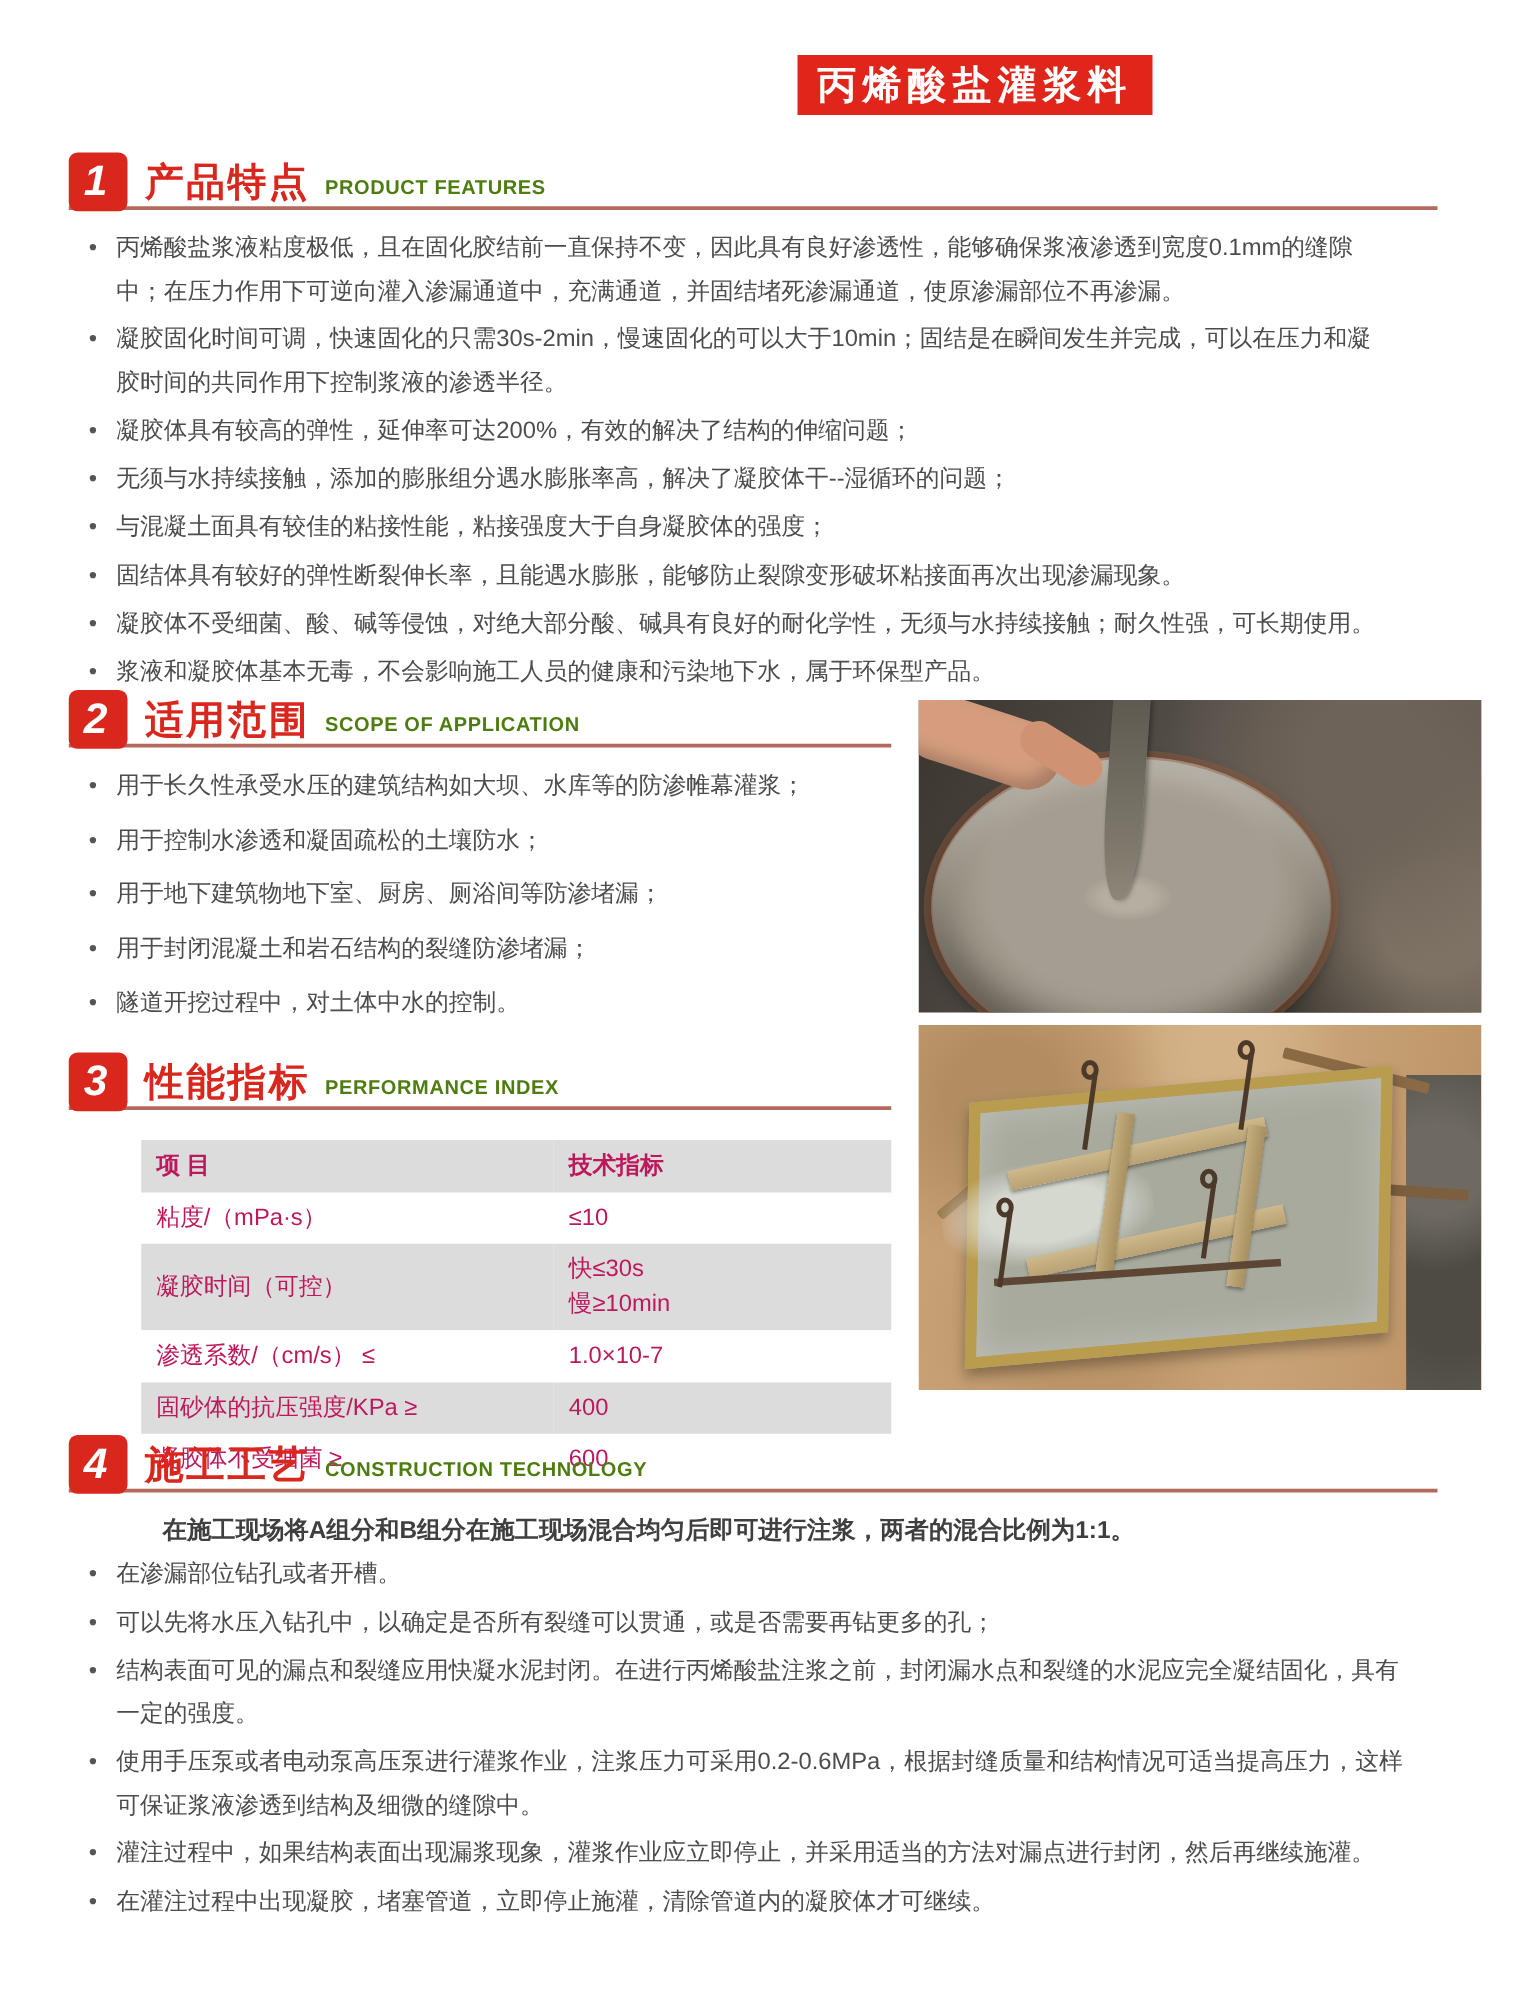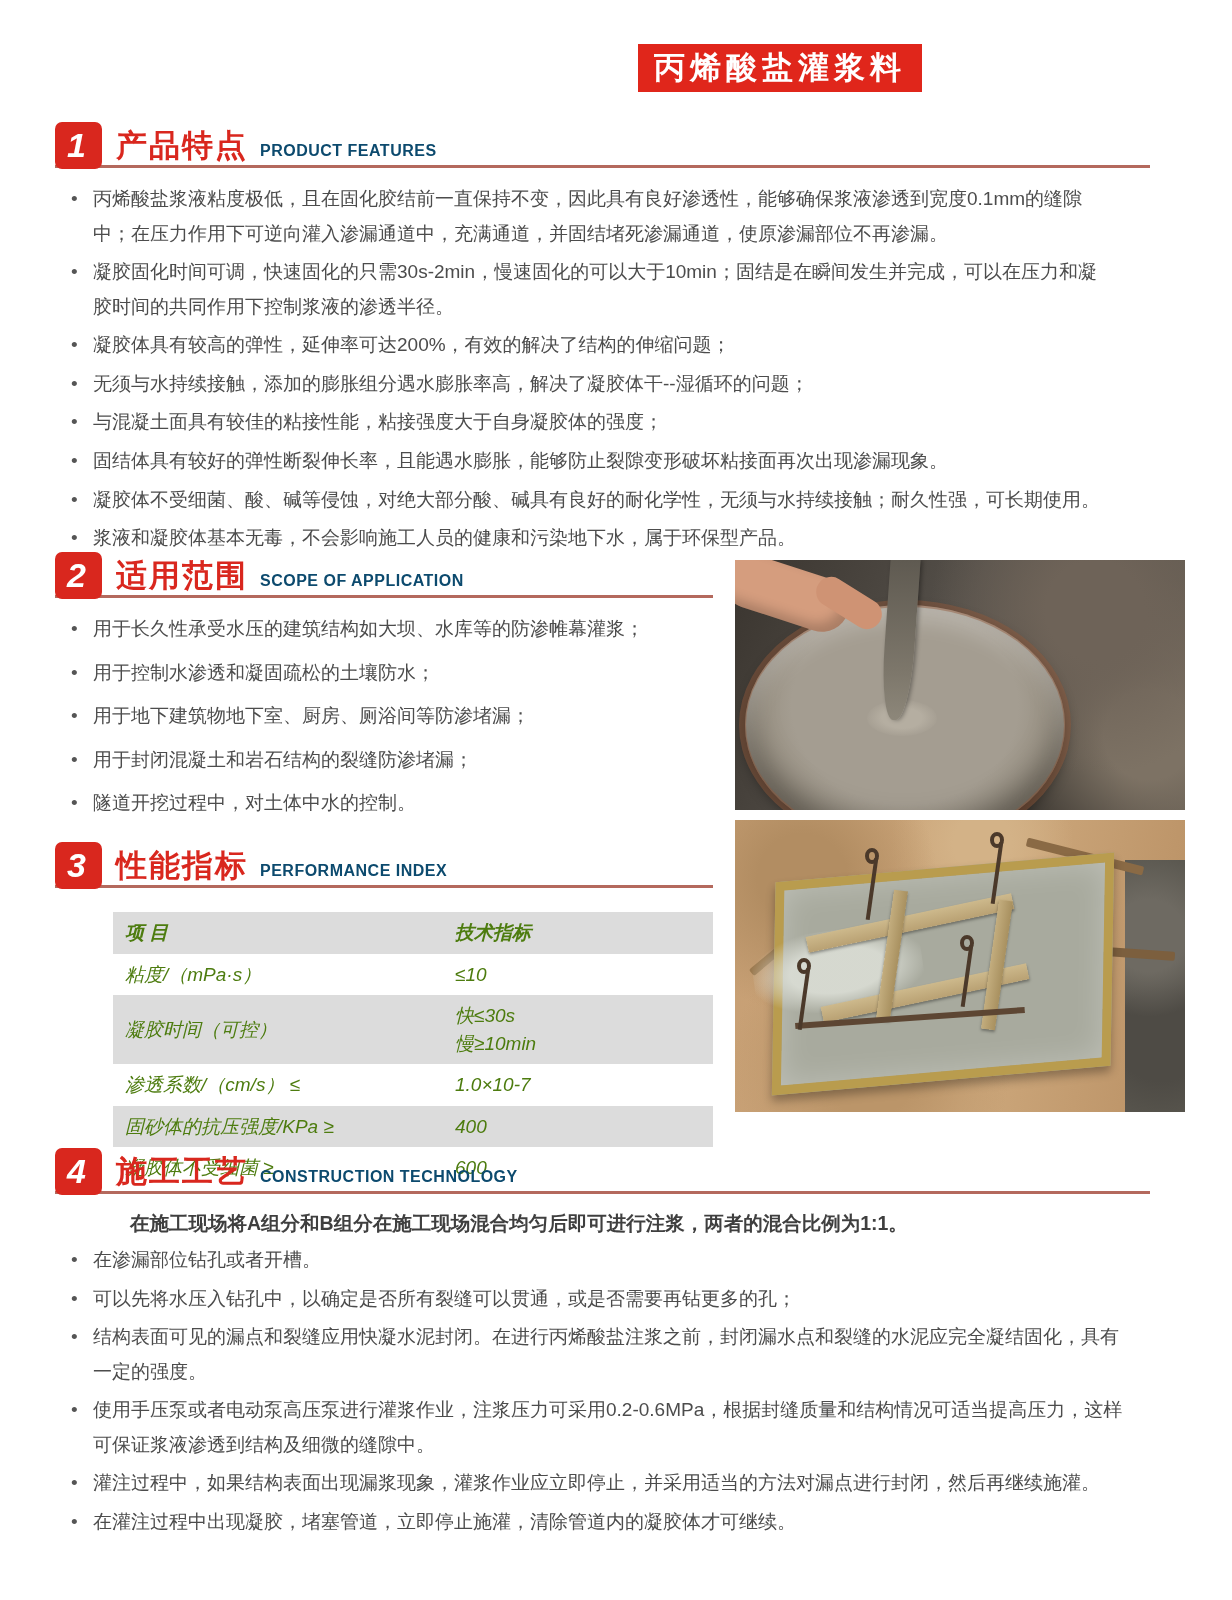--- a/index.html
+++ b/index.html
@@ -45,21 +45,21 @@
     margin-bottom:-6px;
     padding-right:4px;
   }
   .sec-title {
     color:#d9271e;
     font-size:31px; font-weight:bold;
     letter-spacing:2px;
     line-height:1.1;
   }
   .sec-sub {
-    color:#0c4a6e;
+    color:#4d7c0f;
     font-size:16px; font-weight:bold;
     letter-spacing:0.5px;
     margin-left:12px;
     padding-bottom:3px;
   }
 
   
   ul.bullets { list-style:none; margin-top:14px; }
   ul.bullets li {
     position:relative;
@@ -76,22 +76,21 @@
     font-size:19px;
   }
   .sec2 ul.bullets li { margin-bottom:9px; }
 
   
   table.perf {
     border-collapse:collapse;
     width:600px;
     margin:24px 0 0 58px;
     font-size:19px;
-    color:#4d7c0f;
-    font-style:italic;
+    color:#be185d;
   }
   table.perf td {
     padding:7px 12px;
     vertical-align:middle;
     white-space:pre-line;
     line-height:1.45;
   }
   table.perf td.c1 { width:330px; }
   table.perf tr.stripe { background:#dcdcdc; }
   table.perf tr.head td { font-weight:bold; }

